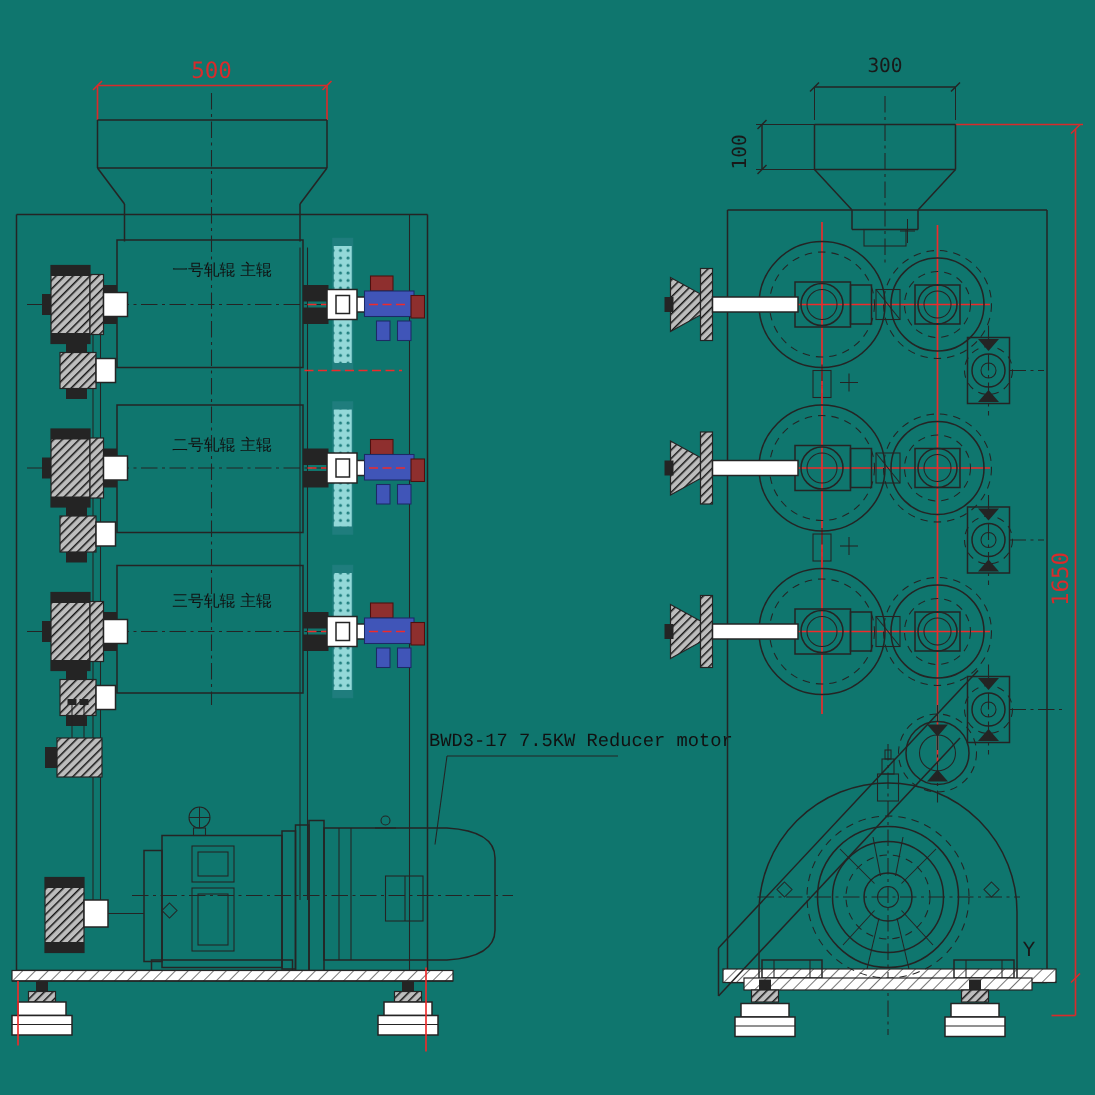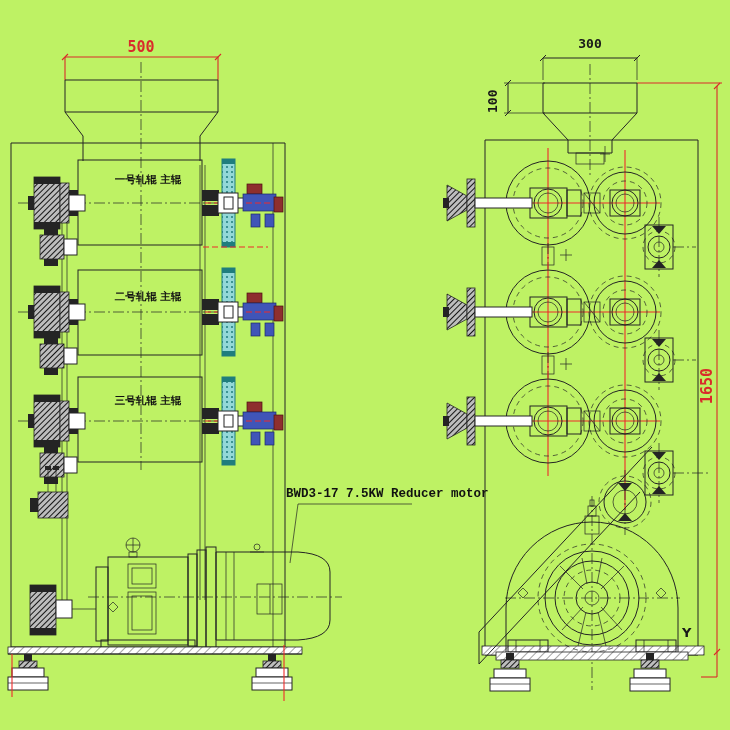--- a/index.html
+++ b/index.html
@@ -1,17 +1,17 @@
 <!DOCTYPE html>
 <html style="--dimension-red: #d92b2b; --centerline-red: #ee2b2b; --handwheel-teal: #93d8d8; --teal-dark: #1f7d7d; --adjuster-blue: #4055b8; --adjuster-maroon: #8e2f2e; --line-dark: #242424;"><head>
 <meta charset="utf-8">
 <style>
   html,body{margin:0;padding:0;background:#ffffff;}
-  #stage{position:relative;width:730px;height:730px;background:#bef264;overflow:hidden;
-         font-family:"DejaVu Sans",sans-serif;font-weight:bold;}
+  #stage{position:relative;width:730px;height:730px;background:#0f766e;overflow:hidden;
+         font-family:"DejaVu Sans",sans-serif;}
   svg{position:absolute;left:0;top:0;}
   .ln{stroke:var(--line-dark,#242424);stroke-width:1;fill:none}
   .lt{stroke:var(--line-dark,#242424);stroke-width:.7;fill:none}
   .dsh{stroke-dasharray:5 4}
   .clk{stroke:var(--line-dark,#242424);stroke-width:.7;fill:none;stroke-dasharray:11 3 2 3}
   .red{stroke:var(--centerline-red,#ee2b2b);stroke-width:1.1;fill:none}
   .rdd{stroke-dasharray:6 3}
   .dim{stroke:var(--dimension-red,#d92b2b);stroke-width:1.1;fill:none}
   .dk{fill:#242424;stroke:none}
   .wh{fill:#fff;stroke:var(--line-dark,#242424);stroke-width:1}

